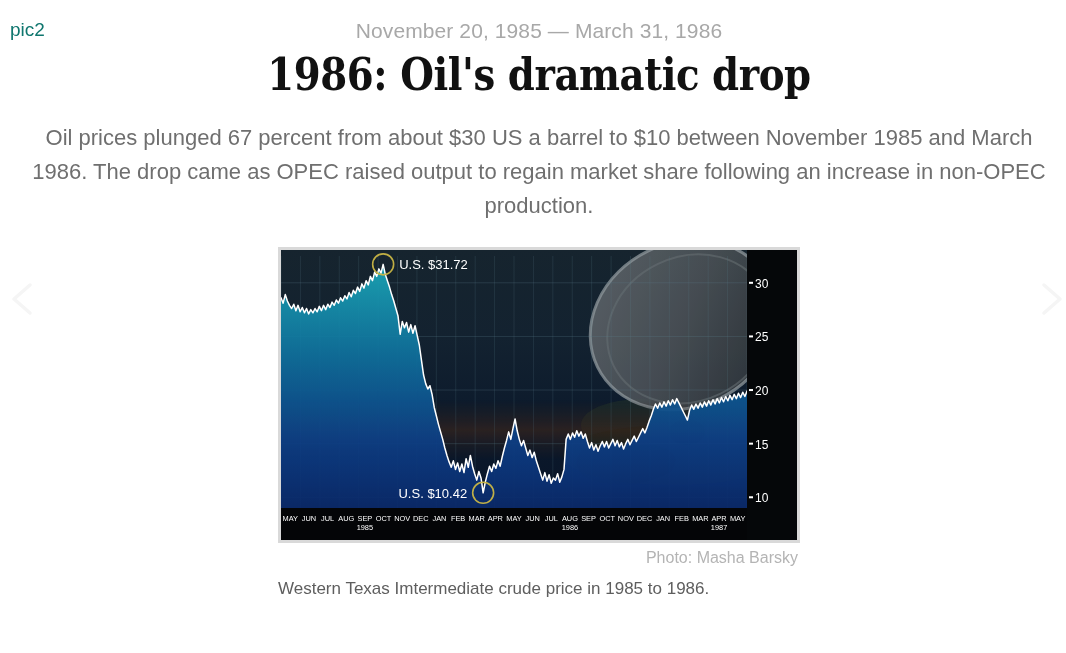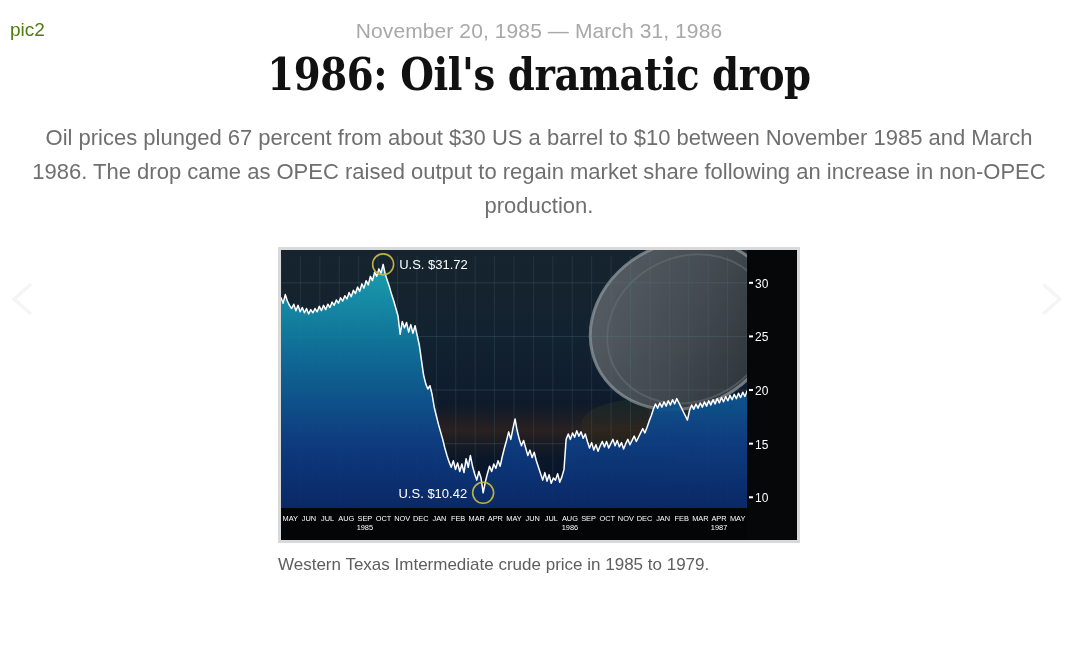--- a/index.html
+++ b/index.html
@@ -16,21 +16,21 @@
     font-family: "Liberation Sans", sans-serif;
     -webkit-font-smoothing: antialiased;
   }
 
   
   .pic-label {
     position: absolute;
     left: 10px;
     top: 20px;
     font-size: 19px;
-    color: #4d7c0f;
+    color: #0f766e;
     font-family: "Liberation Sans", sans-serif;
     line-height: 1;
     z-index: 30;
   }
 
   
   .chev {
     position: absolute;
     top: 277px;
     width: 44px;
@@ -258,16 +258,17 @@
           <text x="456.68" y="271" fill="#ffffff" font-size="7.4" text-anchor="middle" font-family="&quot;Liberation Sans&quot;, sans-serif">MAY</text>
           <text x="83.88" y="280" fill="#ffffff" font-size="7.4" text-anchor="middle" font-family="&quot;Liberation Sans&quot;, sans-serif">1985</text>
           <text x="288.92" y="280" fill="#ffffff" font-size="7.4" text-anchor="middle" font-family="&quot;Liberation Sans&quot;, sans-serif">1986</text>
           <text x="438.03999999999996" y="280" fill="#ffffff" font-size="7.4" text-anchor="middle" font-family="&quot;Liberation Sans&quot;, sans-serif">1987</text>
           <circle cx="102.13698630136986" cy="14.364255319148924" r="10.5" fill="none" stroke="#c9b646" stroke-width="1.6" opacity="0.95"></circle>
           <text x="118.13698630136986" y="19.364255319148924" fill="#ffffff" font-size="13" text-anchor="start" font-family="&quot;Liberation Sans&quot;, sans-serif">U.S. $31.72</text>
           <circle cx="202.14611872146116" cy="242.7727659574468" r="10.5" fill="none" stroke="#c9b646" stroke-width="1.6" opacity="0.95"></circle>
           <text x="186.14611872146116" y="247.7727659574468" fill="#ffffff" font-size="13" text-anchor="end" font-family="&quot;Liberation Sans&quot;, sans-serif">U.S. $10.42</text>
         </svg>
     </div>
-    <figcaption class="caption">Western Texas Imtermediate crude price in 1985 to 1979.</figcaption>
+    <div class="photo-credit">Photo: Masha Barsky</div>
+    <figcaption class="caption">Western Texas Imtermediate crude price in 1985 to 1986.</figcaption>
   </figure>
 
 </div>
 
 </body></html>

